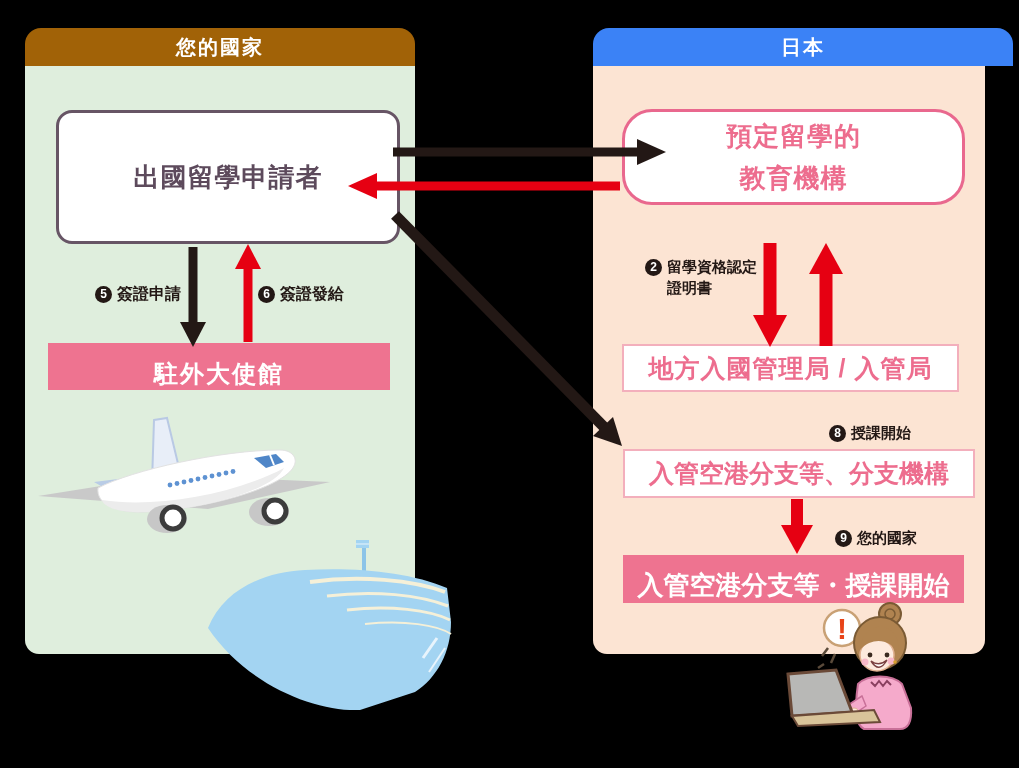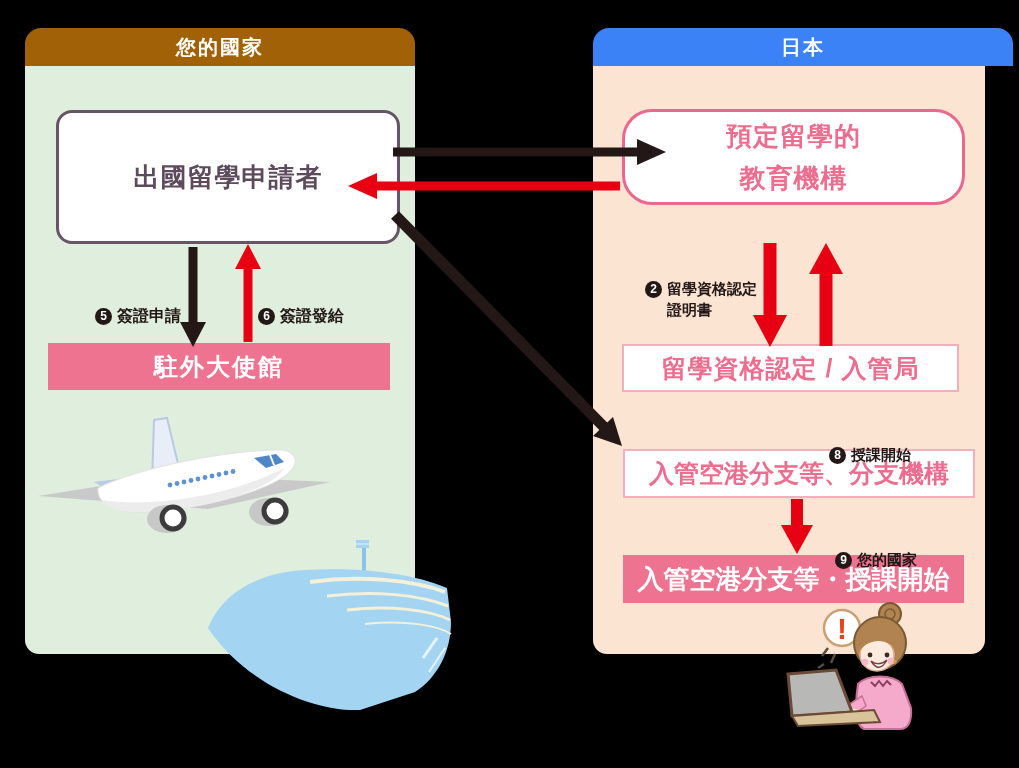--- a/index.html
+++ b/index.html
@@ -24,26 +24,26 @@
     font-weight:bold;z-index:20;box-sizing:border-box;
   }
   #applicant-box{left:48px;top:110px;width:344px;height:134px;border:3px solid #675565;
     border-radius:16px;color:#5d4a5c;font-size:26px;letter-spacing:1px;margin-left:8px;}
   #institution-box{left:622px;top:109px;width:343px;height:96px;border:3px solid #e9688e;
     border-radius:30px;color:#ed6d8e;font-size:26px;line-height:42px;letter-spacing:1px;}
   #kanri-box{left:622px;top:344px;width:337px;height:48px;border:2px solid #f3afbc;
     color:#ed6d8e;font-size:25px;letter-spacing:1px;}
   #nyukan-box{left:623px;top:449px;width:352px;height:49px;border:2px solid #f3afbc;
     color:#ed6d8e;font-size:25px;}
-  .solid{background:#ee7390 !important;color:#fff !important;border:none !important;}
+  .solid{background:#ee7390 !important;color:#fff !important;border:none !important;justify-content:flex-end;}
   #embassy-box{left:48px;top:343px;width:342px;height:47px;font-size:24px;letter-spacing:2px;}
   #school-box{left:623px;top:555px;width:341px;height:48px;font-size:26px;}
 
   .step-label{
-    position:absolute;color:#231815;font-weight:bold;z-index:40;white-space:nowrap;margin-top:22px;
+    position:absolute;color:#231815;font-weight:bold;z-index:40;white-space:nowrap;
   }
   .badge{
     display:inline-block;width:17px;height:17px;line-height:17px;border-radius:50%;
     background:#231815;color:#fff;font-size:12px;text-align:center;margin-right:5px;
     vertical-align:1px;
   }
   #label-5{left:95px;top:284px;font-size:16px;}
   #label-6{left:258px;top:284px;font-size:16px;}
   #label-2{left:645px;top:256px;font-size:15px;line-height:21px;}
   #label-3{left:845px;top:274px;font-size:15px;line-height:21px;}
@@ -117,21 +117,21 @@
     <span>出國留學申請者</span>
   </div>
   <div class="node" id="institution-box">
     <span>預定留學的</span>
     <span>教育機構</span>
   </div>
   <div class="node solid" id="embassy-box">
     <span>駐外大使館</span>
   </div>
   <div class="node" id="kanri-box">
-    <span>留學資格認定 / 入管局</span>
+    <span>地方入國管理局 / 入管局</span>
   </div>
   <div class="node" id="nyukan-box">
     <span>入管空港分支等、分支機構</span>
   </div>
   <div class="node solid" id="school-box">
     <span>入管空港分支等・授課開始</span>
   </div>
 
   <div class="step-label" id="label-5">
     <span class="badge">5</span><span>簽證申請</span>

